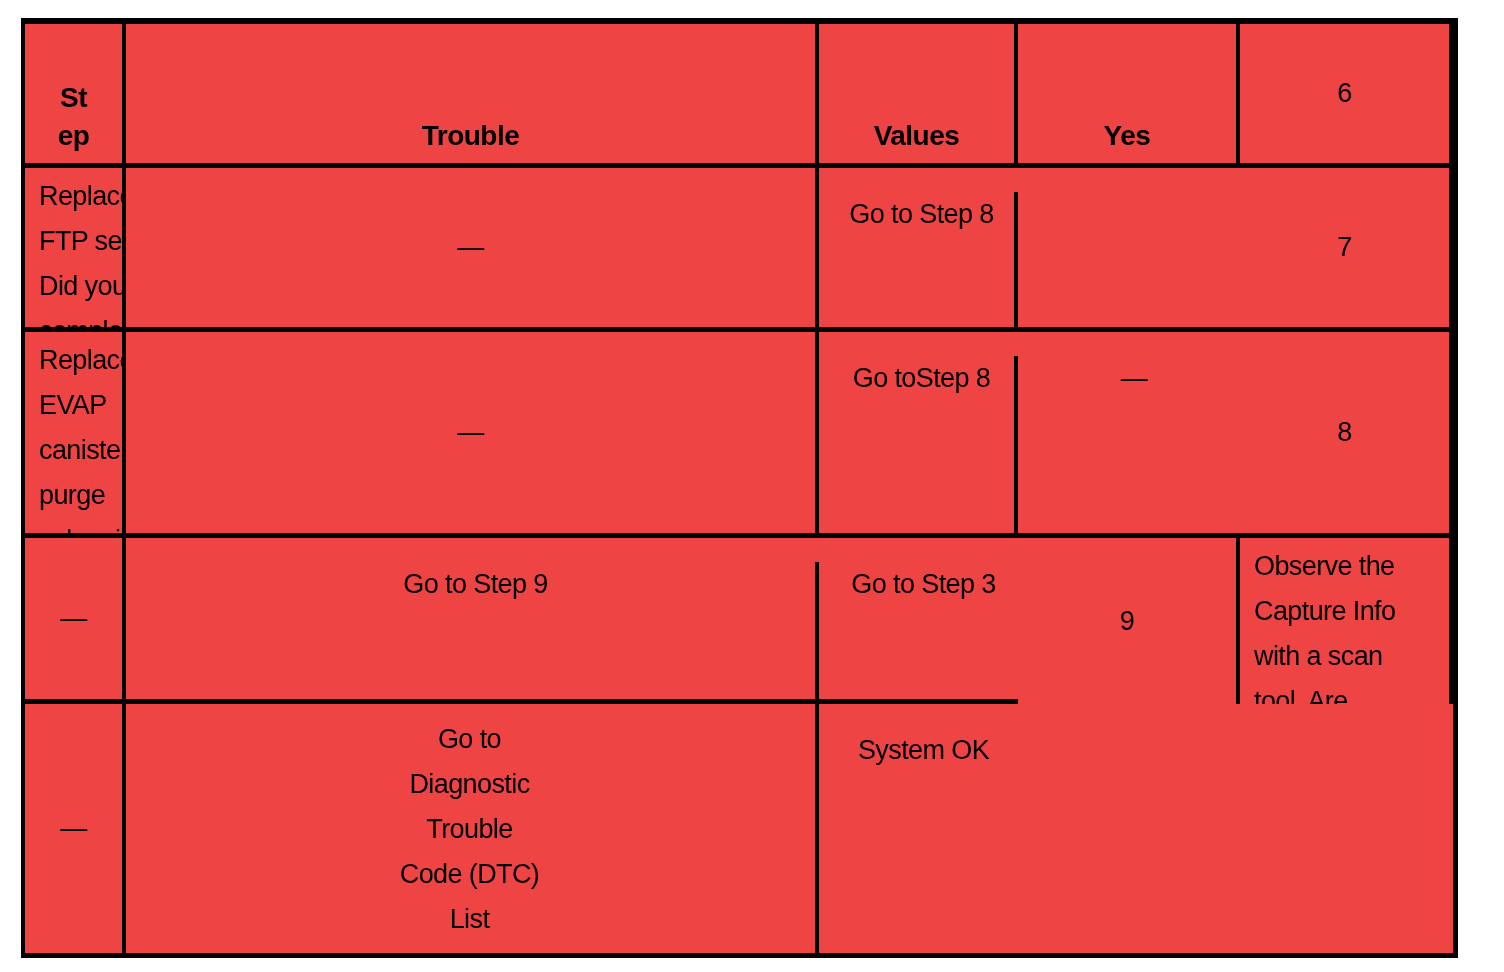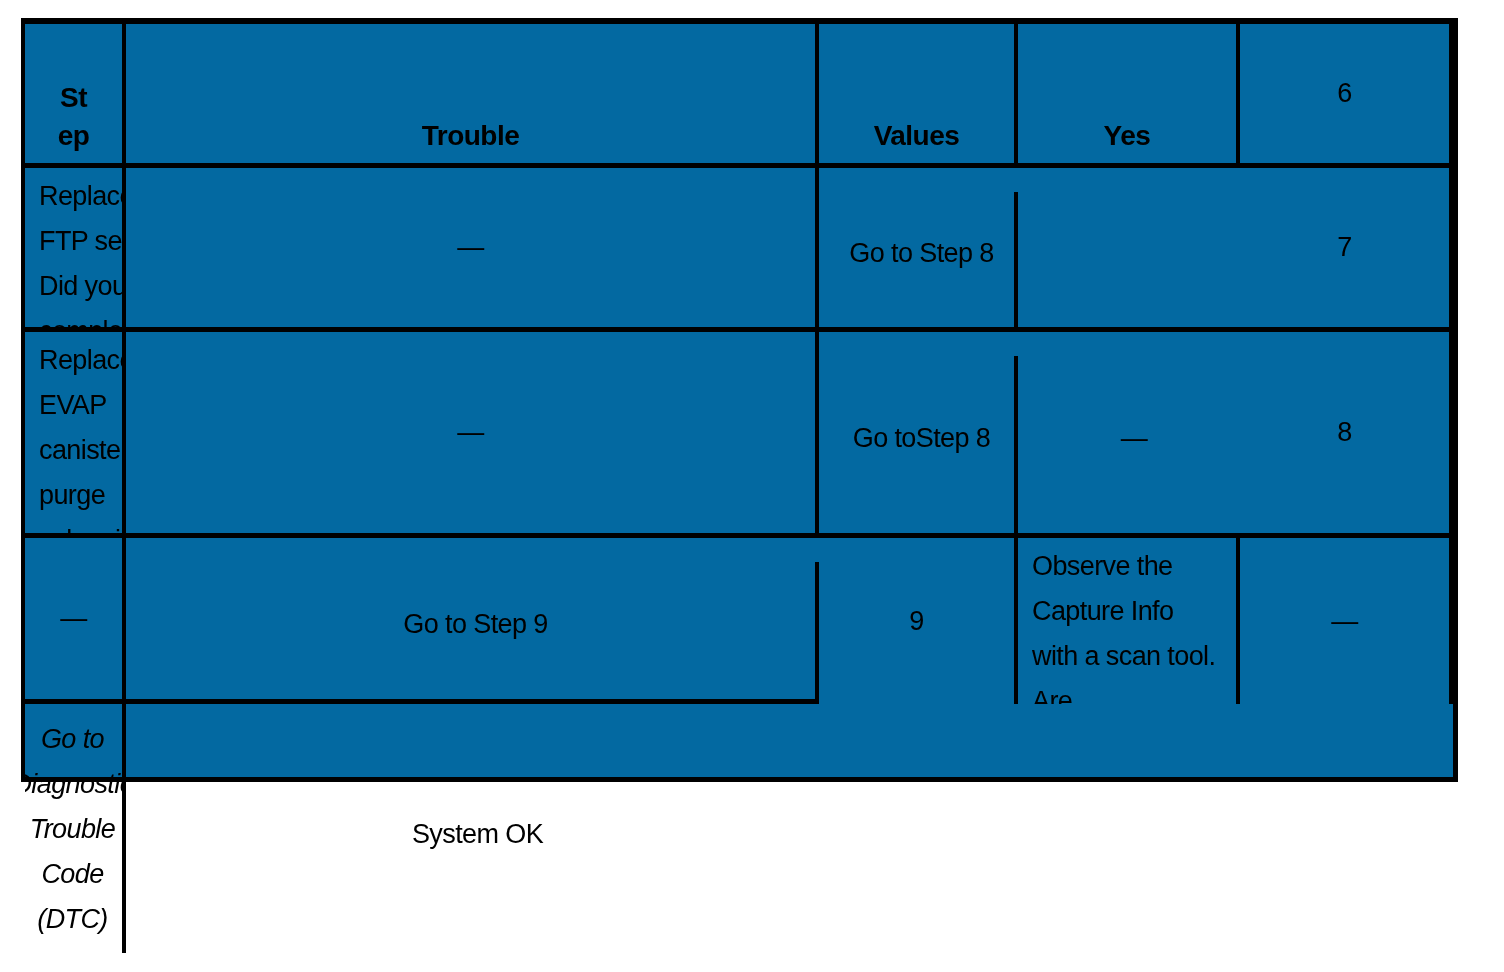--- a/index.html
+++ b/index.html
@@ -10,29 +10,29 @@
     height: 972px;
     overflow: hidden;
     font-family: "Liberation Sans", sans-serif;
     color: #000000;
   }
   .dtc-table {
     position: absolute;
     left: 21px;
     top: 18px;
     width: 1437px;
-    height: 764px;
+    height: 940px;
     box-sizing: border-box;
     border-style: solid;
     border-color: #000000;
     border-width: 6px 5px 5px 4px; 
     display: grid;
     grid-template-columns: 101px 693px 199px 222px 213px;
     grid-template-rows: 144px 164px 206px 166px 249px;
-    background: #0369a1;
+    background: #ef4444;
   }
   .c {
     box-sizing: border-box;
     border-right: 4px solid #000000;
     border-bottom: 5px solid #000000;
     display: flex;
     flex-direction: column;
     overflow: hidden;
   }
   .c.lastcol { border-right: none; }
@@ -70,33 +70,32 @@
     padding: 6px 14px 0 14px;
   }
   
   .val {
     justify-content: center;
     align-items: center;
     text-align: center;
   }
   
   .bot {
-    justify-content: center;
+    justify-content: flex-start;
     align-items: center;
     text-align: center;
     padding: 0 10px 13px 20px;
     margin-top: 24px;
   }
   
   .topc {
     justify-content: flex-start;
     align-items: center;
     text-align: center;
     padding: 13px 12px 0 10px;
-    font-style: italic;
   }
 </style>
 </head>
 <body>
 
 <div class="dtc-table">
 
   <div class="c hdr">
     <span class="t">St
 ep</span>
@@ -148,20 +147,23 @@
 
   <div class="c step">
     <span class="t">8</span>
   </div>
   <div class="c val">
     <span class="t">—</span>
   </div>
   <div class="c bot">
     <span class="t">Go to Step 9</span>
   </div>
+  <div class="c bot lastcol">
+    <span class="t">Go to Step 3</span>
+  </div>
 
   <div class="c step lastrow">
     <span class="t">9</span>
   </div>
   <div class="c act lastrow">
     <span class="t">Observe the Capture Info with a scan tool. Are
 there any DTCs that have not been diagnosed?</span>
   </div>
   <div class="c val lastrow">
     <span class="t">—</span>

